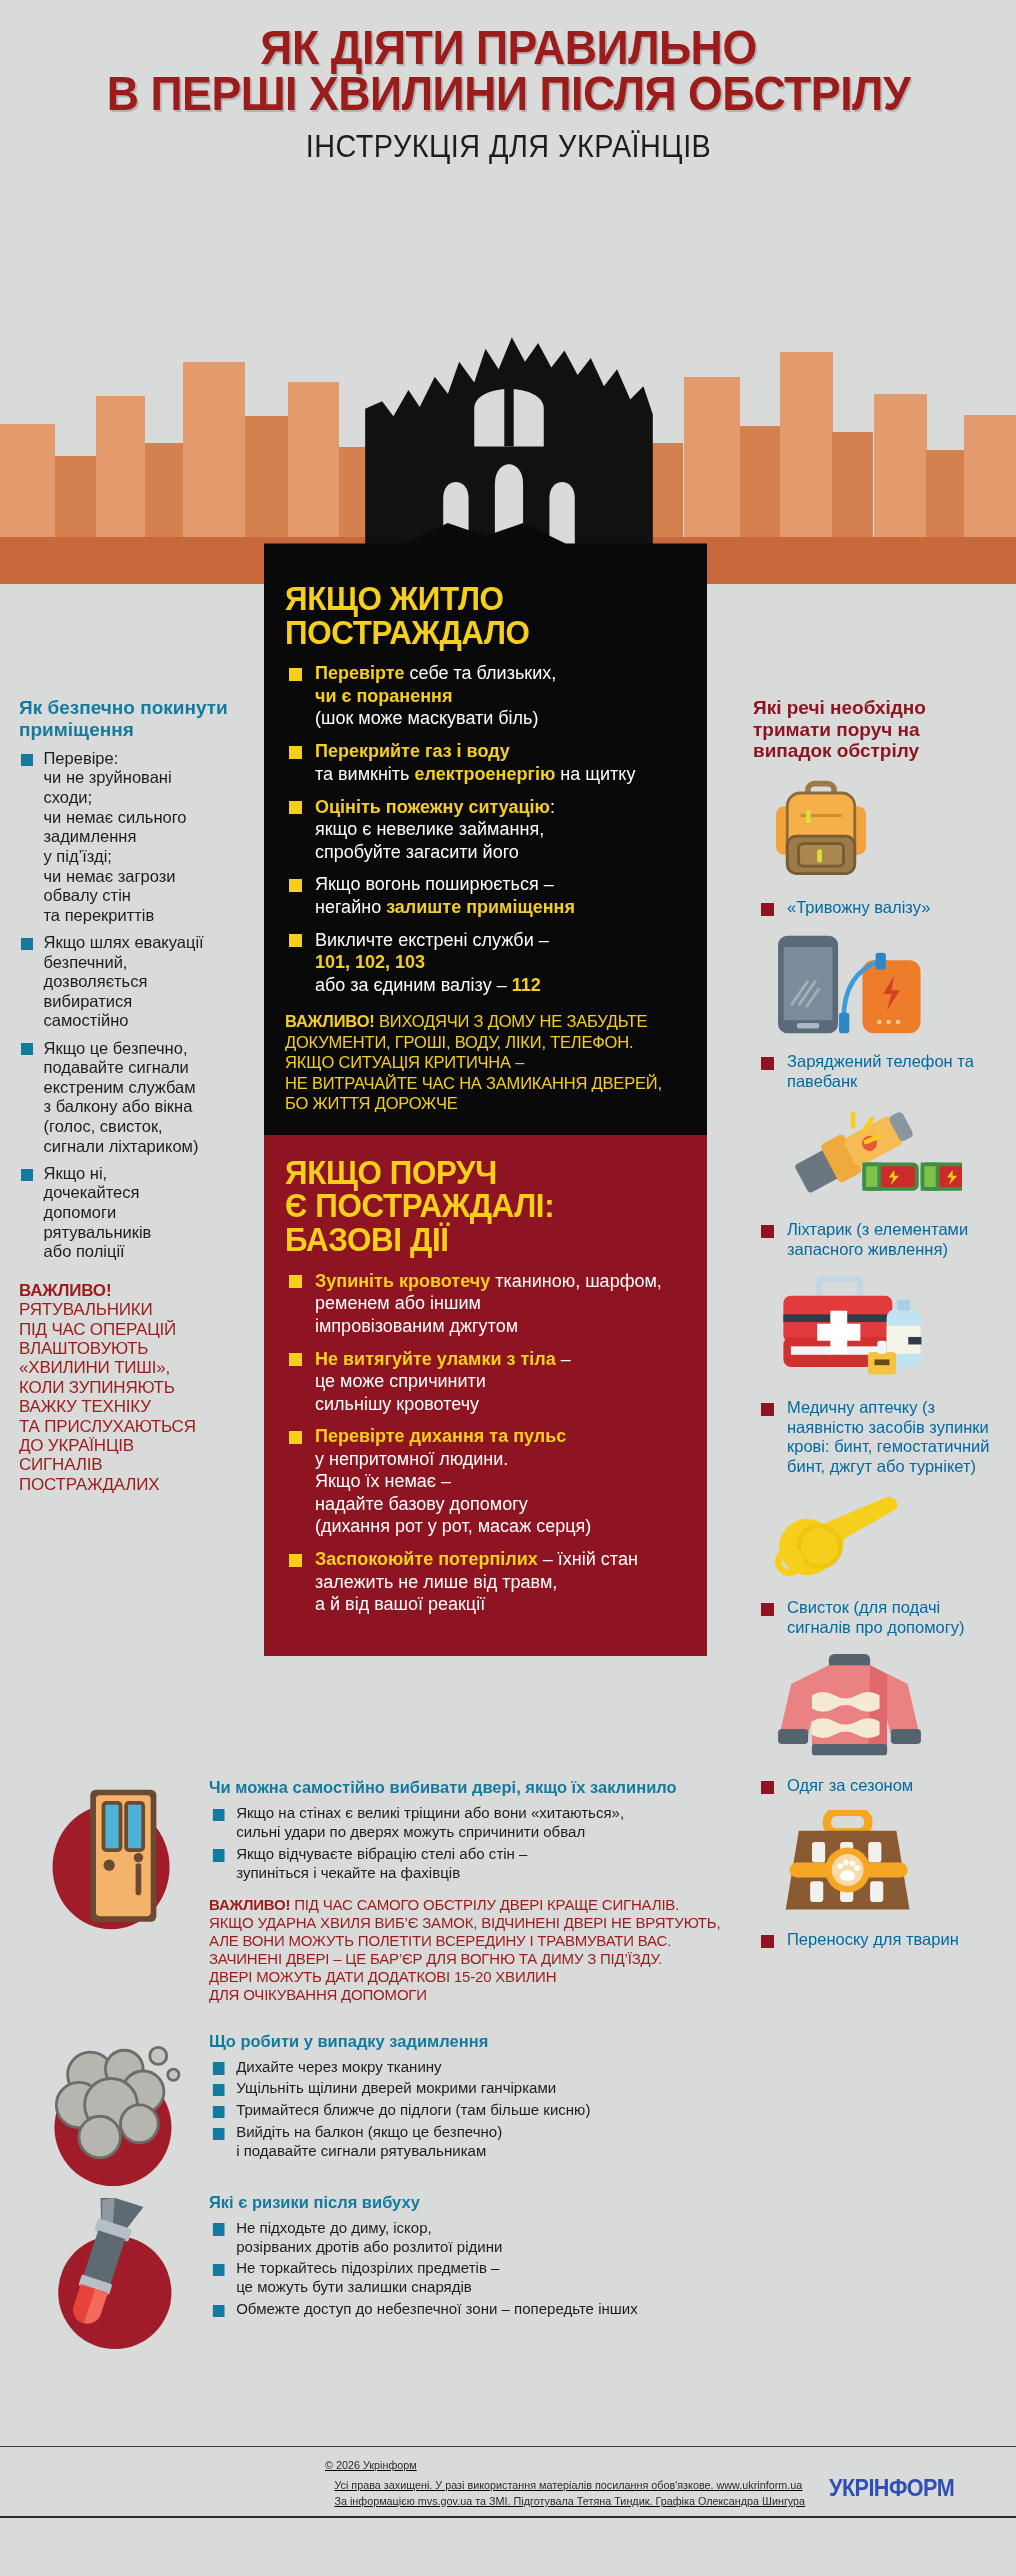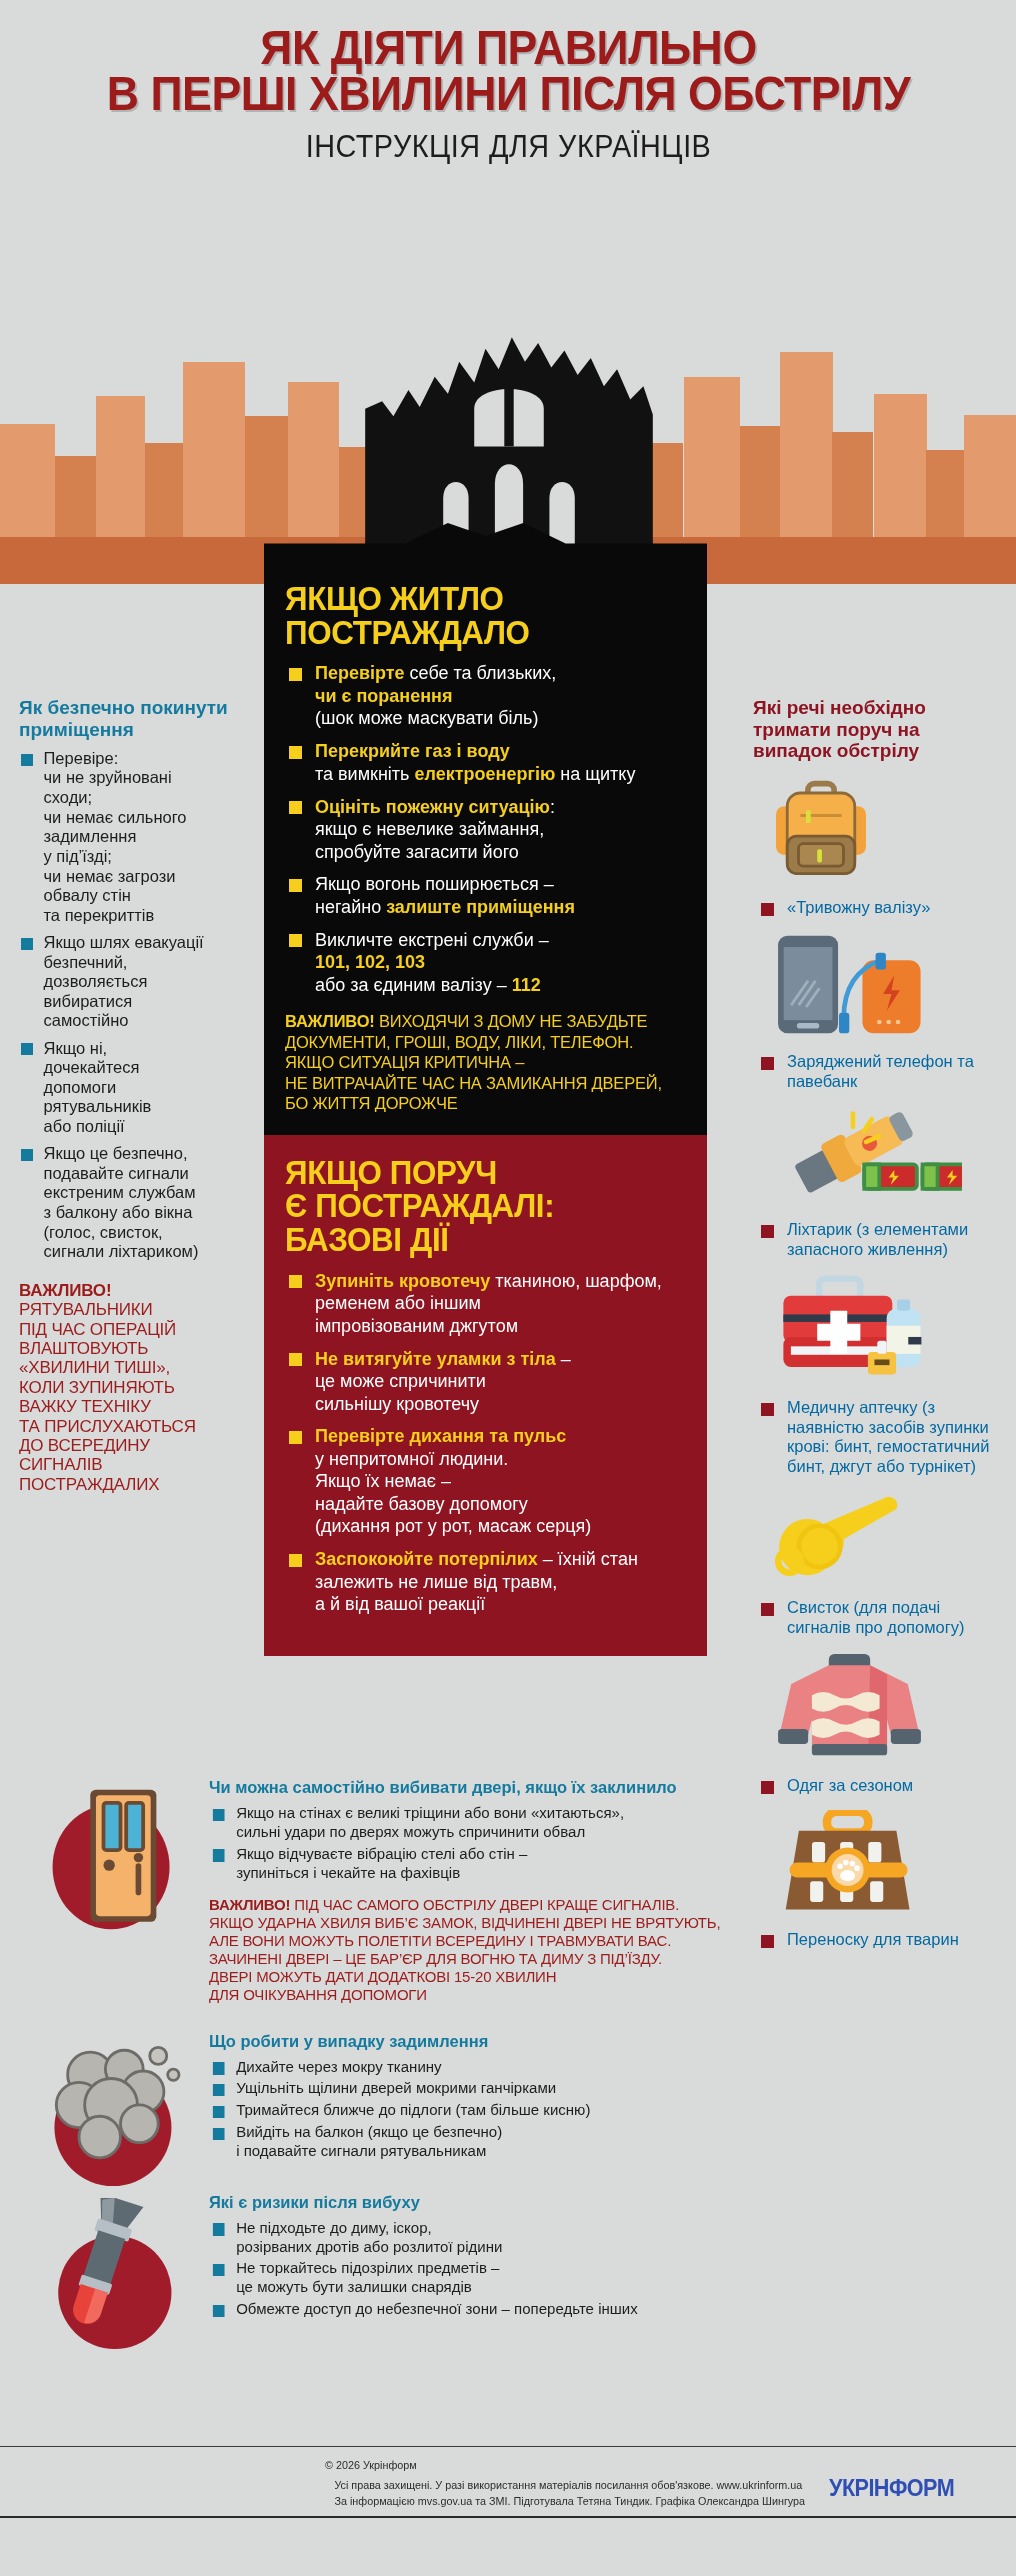--- a/index.html
+++ b/index.html
@@ -238,20 +238,21 @@
   }
   .warn2 b { font-weight: bold; }
 
   
   .footer {
     position: absolute;
     left: 0; top: 2446px;
     width: 1017px; height: 130px;
     border-top: 1.9px solid #3a3a3a;
     background: #d9dbdb;
+    text-decoration: underline;
   }
   .f-inner { padding: 13px 0 0 325px; position: relative; }
   .f-copy { color: #2b2b2b; font-size: 10.8px; line-height: 1.0; margin-bottom: 7.5px; }
   .f-line { color: #2b2b2b; font-size: 10.8px; line-height: 1.45; padding-left: 9.4px; }
   .f-logo {
     position: absolute;
     left: 829px; top: 28px;
     color: #2f4fb5;
     font-weight: bold;
     font-size: 23.5px;
@@ -383,33 +384,33 @@
         </li>
       </ul>
     </div>
   </div>
 
   <div class="col-left">
     <div class="h-blue">Як безпечно покинути приміщення</div>
     <ul class="bl">
       <li><span class="nl">Перевіре:<br>чи не зруйновані<br>сходи;<br>чи немає сильного<br>задимлення<br>у під’їзді;<br>чи немає загрози<br>обвалу стін<br>та перекриттів</span></li>
       <li><span class="nl">Якщо шлях евакуації<br>безпечний,<br>дозволяється<br>вибиратися<br>самостійно</span></li>
+      <li><span class="nl">Якщо це безпечно,<br>подавайте сигнали<br>екстреним службам<br>з балкону або вікна<br>(голос, свисток,<br>сигнали ліхтариком)</span></li>
       <li><span class="nl">Якщо ні,<br>дочекайтеся<br>допомоги<br>рятувальників<br>або поліції</span></li>
-      <li><span class="nl">Якщо це безпечно,<br>подавайте сигнали<br>екстреним службам<br>з балкону або вікна<br>(голос, свисток,<br>сигнали ліхтариком)</span></li>
     </ul>
     <div class="warn-red">
       <b>ВАЖЛИВО!</b><br>
       <span>РЯТУВАЛЬНИКИ</span><br>
       <span>ПІД ЧАС ОПЕРАЦІЙ</span><br>
       <span>ВЛАШТОВУЮТЬ</span><br>
       <span>«ХВИЛИНИ ТИШІ»,</span><br>
       <span>КОЛИ ЗУПИНЯЮТЬ</span><br>
       <span>ВАЖКУ ТЕХНІКУ</span><br>
       <span>ТА ПРИСЛУХАЮТЬСЯ</span><br>
-      <span>ДО ВСЕРЕДИНУ</span><br>
+      <span>ДО УКРАЇНЦІВ</span><br>
       <span>СИГНАЛІВ</span><br>
       <span>ПОСТРАЖДАЛИХ</span>
     </div>
   </div>
 
   <div class="col-right">
     <div class="h-dred">Які речі необхідно тримати поруч на випадок обстрілу</div>
 
     <div class="kititem">
       <div class="kit-art">

